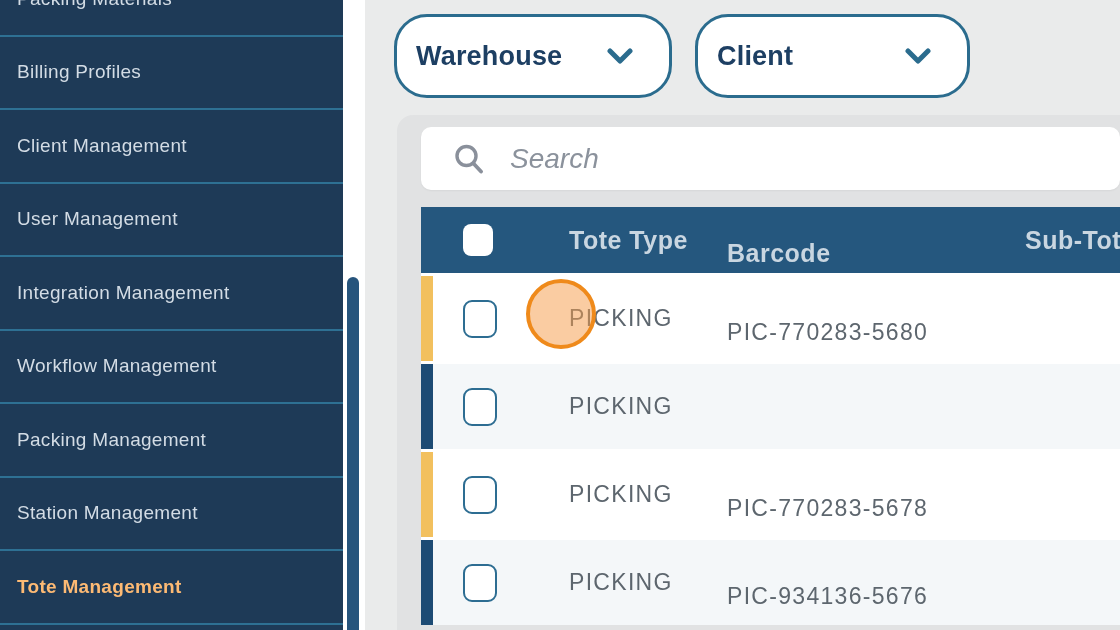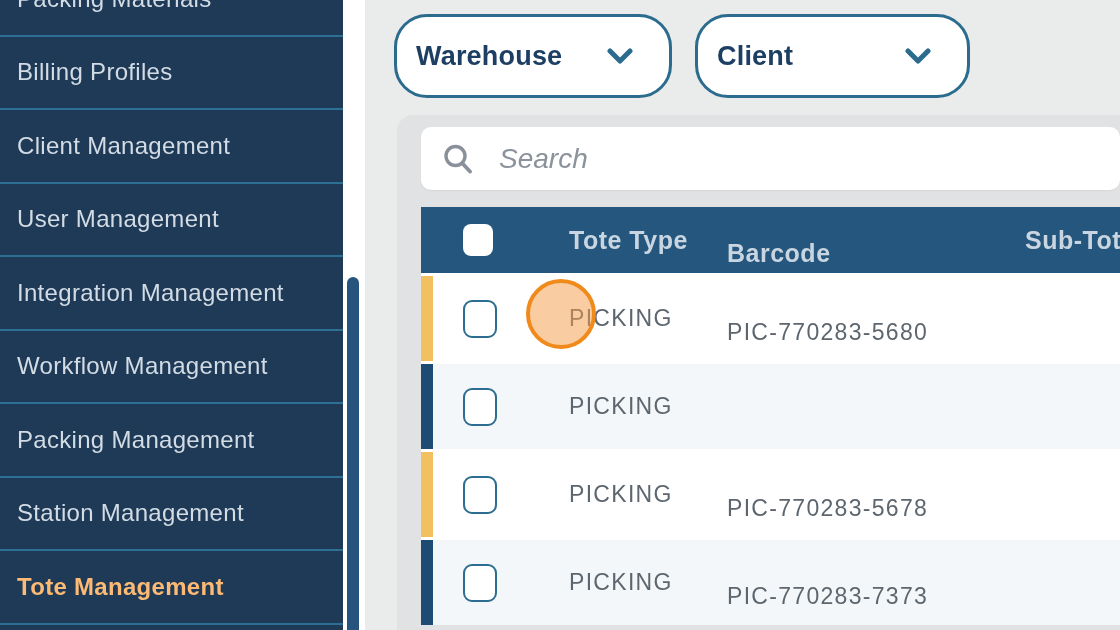--- a/index.html
+++ b/index.html
@@ -5,21 +5,21 @@
   * { margin:0; padding:0; box-sizing:border-box; }
   html,body { width:1120px; height:630px; overflow:hidden; background:#ffffff;
     font-family:"Liberation Sans", sans-serif; }
 
   
   .sidebar { position:absolute; left:0; top:0; width:343px; height:630px;
     background:#1e3a57; overflow:hidden; }
   .nav-list { margin-top:-37px; }
   .nav-item { height:73.5px; display:flex; align-items:center;
     padding-left:17px; border-bottom:2px solid #2e7093;
-    font-size:24px; font-weight:500; letter-spacing:0.3px; color:#d3dce5;
+    font-size:19px; font-weight:500; letter-spacing:0.3px; color:#d3dce5;
     cursor:pointer; white-space:nowrap; }
   .nav-item.active { color:#fdba74;font-weight:bold; }
 
   
   .gutter { position:absolute; left:343px; top:0; width:22px; height:630px;
     background:#ffffff; }
   .scroll-thumb { position:absolute; left:4px; top:277px; width:12px; height:365px;
     background:#26547c; border-radius:7px 7px 0 0; }
 
   
@@ -32,21 +32,21 @@
   .pill.w-warehouse { width:278px; }
   .pill.w-client { width:275px; }
   .pill-label { font-size:27px; font-weight:600; color:#1d3f63; letter-spacing:0.2px; }
   .chevron { width:26px; height:16px; flex:0 0 auto; }
 
   
   .card { position:absolute; left:32px; top:115px; right:0; bottom:0;
     background:#e1e2e3; border-radius:16px 0 0 0; padding:12px 0 0 24px; }
 
   .searchbox { height:63px; border-radius:10px; background:#ffffff;
-    display:flex; align-items:center; padding-left:22px;
+    display:flex; align-items:center; padding-left:33px;
     box-shadow:0 1px 2px rgba(0,0,0,0.05); }
   .search-icon { width:30px; height:30px; flex:0 0 auto; }
   .searchbox input { border:none; outline:none; background:transparent;
     margin-left:26px; width:500px;
     font-family:"Liberation Sans", sans-serif;
     font-size:28px; font-style:italic; color:#555b64; }
   .searchbox input::placeholder { color:#8b929c; opacity:1; }
 
   
   .table { margin-top:17px; }
@@ -164,21 +164,21 @@
         <div class="c-bar cell-text">PIC-770283-5678</div>
         <div class="c-sub cell-text"></div>
       </div>
 
       <div class="trow bg-alt">
         <span class="strip strip-blue"></span>
         <div class="c-cb">
             <div class="row-cb"></div>
           </div>
         <div class="c-type cell-text">PICKING</div>
-        <div class="c-bar cell-text">PIC-770283-7373</div>
+        <div class="c-bar cell-text">PIC-934136-5676</div>
         <div class="c-sub cell-text"></div>
       </div>
 
     </div>
   </div>
 </div>
 
 <div class="click-highlight"></div>
 
 </body></html>

